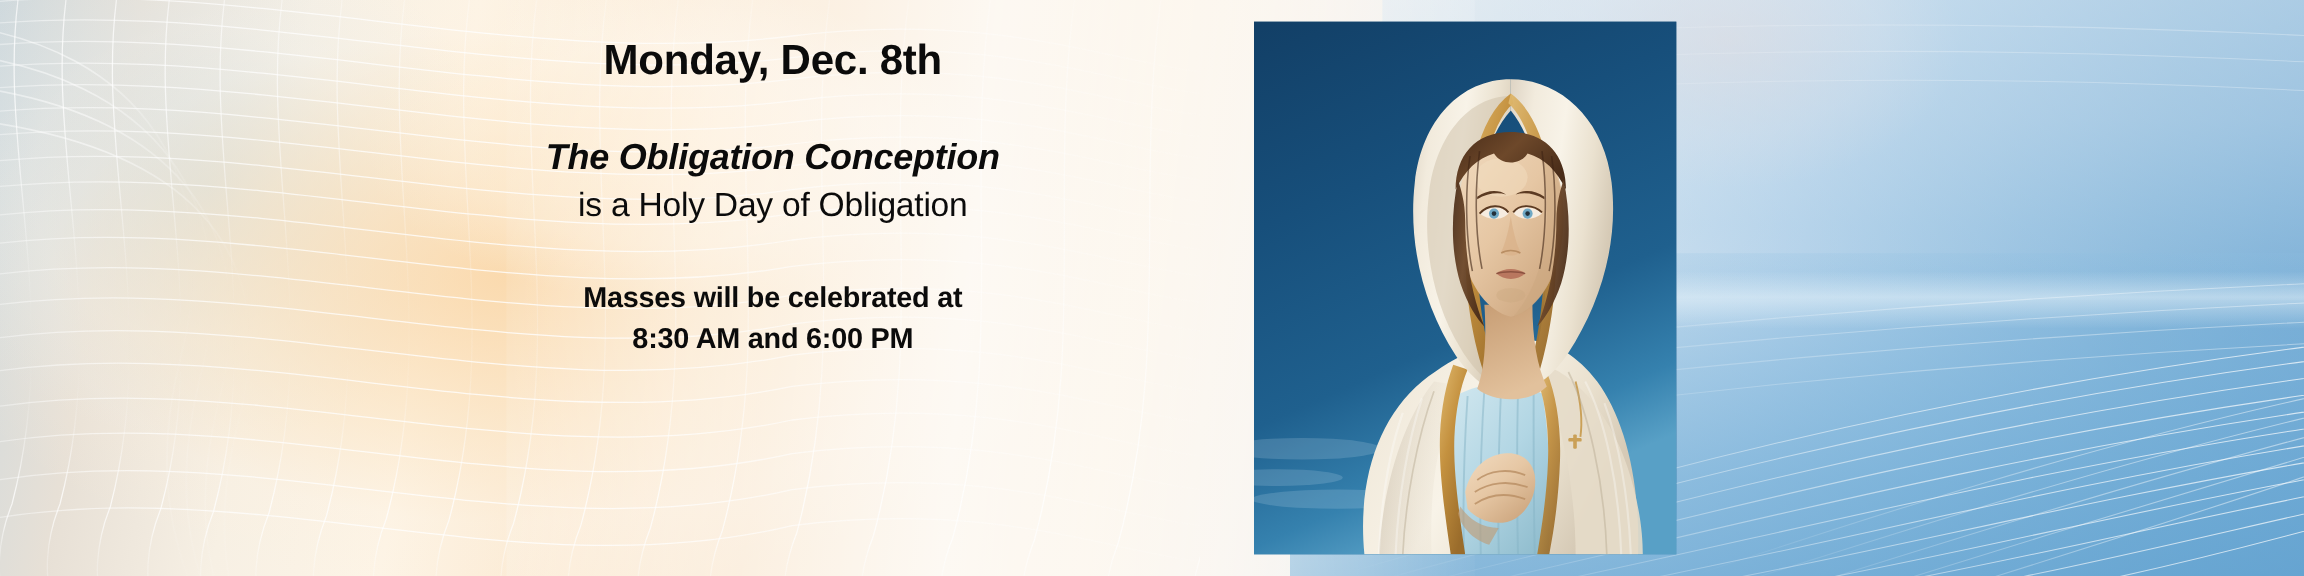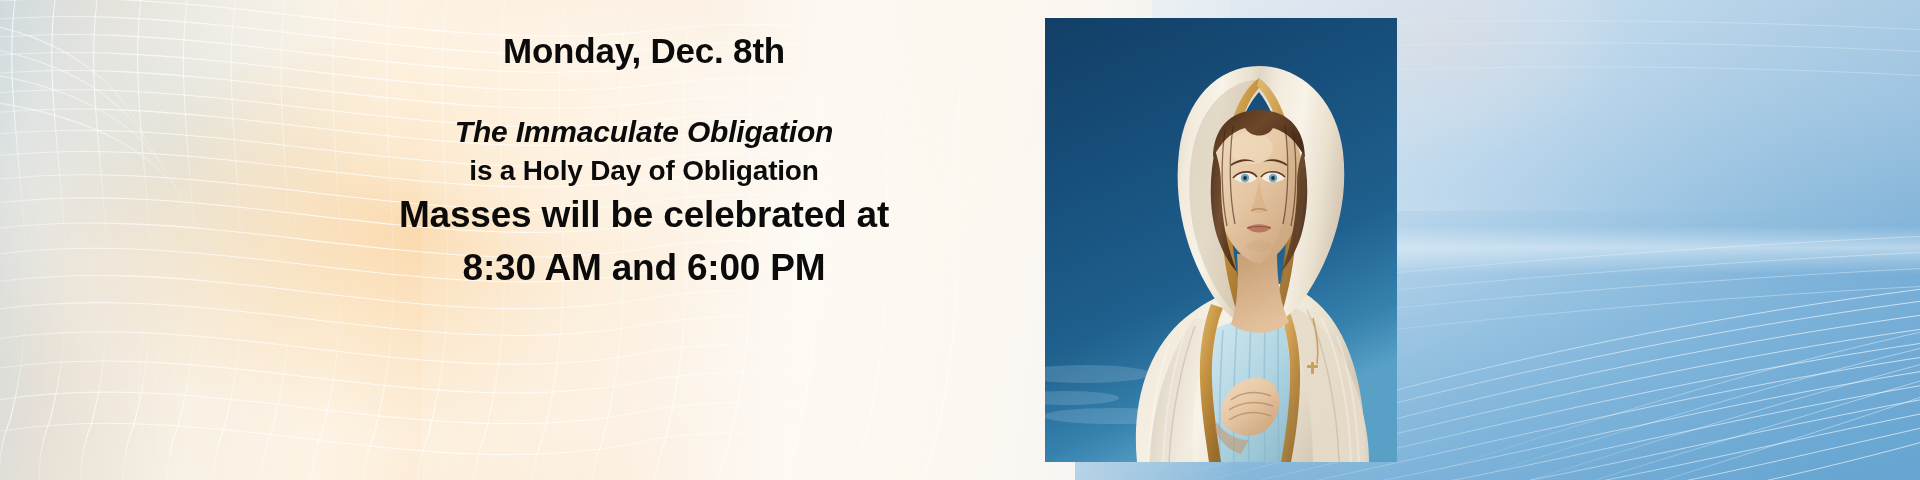--- a/index.html
+++ b/index.html
@@ -116,25 +116,26 @@
     white-space:nowrap;
   }
   .feast{
     margin-top:42px;
     font-size:30px;font-weight:700;font-style:italic;
     line-height:1.28;letter-spacing:-.2px;
   }
   .feast .l2{display:block;}
   .obligation{
     margin-top:1px;
-    font-size:28px;font-weight:700;line-height:1.3;letter-spacing:-.2px;
+    font-size:28px;font-weight:400;line-height:1.3;letter-spacing:-.2px;
     white-space:nowrap;
   }
   .masses{
-    font-size:37px;font-weight:700;line-height:1.42;letter-spacing:-.2px;
+    margin-top:43px;
+    font-size:24px;font-weight:700;line-height:1.42;letter-spacing:-.2px;
   }
   .masses .l2{display:block;}
 
   
   .photo{
     position:absolute;left:1045px;top:18px;width:352px;height:444px;
     overflow:hidden;
     background:linear-gradient(170deg,#13466f 0%,#17507c 30%,#1d5c8b 62%,#2f7aa8 88%,#4d96bf 100%);
   }
   .photo svg{display:block;width:100%;height:100%;}
@@ -266,21 +267,21 @@
           <path d="M1130,86 C1350,66 1625,60 1930,76"></path>
         </g>
       </g>
     </svg>
   </div>
 
   <div class="text-block">
     <div class="headline">Monday, Dec. 8th</div>
 
     <div class="feast">
-      <span class="l1">The Immaculate Obligation</span>
+      <span class="l1">The Obligation Conception</span>
     </div>
 
     <div class="obligation">is a Holy Day of Obligation</div>
 
     <div class="masses">
       <span class="l1">Masses will be celebrated at</span>
       <span class="l2">8:30 AM and 6:00 PM</span>
     </div>
   </div>
 

